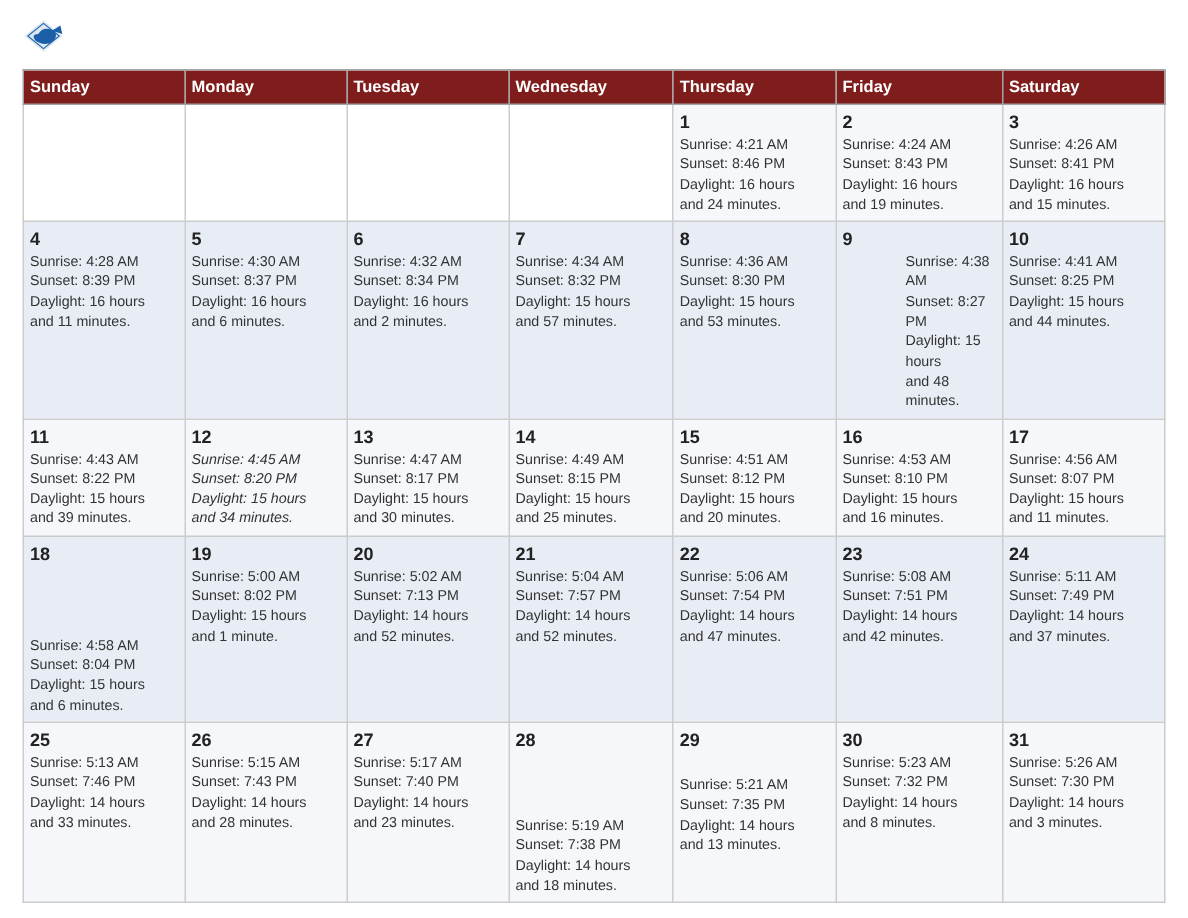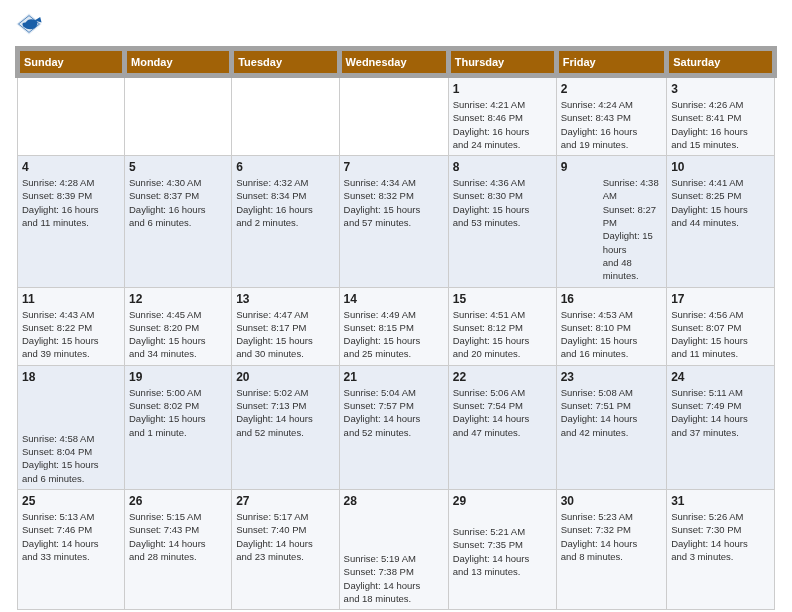--- a/index.html
+++ b/index.html
@@ -49,27 +49,27 @@
     .location {
       font-size: 15px;
       color: #444;
     }
     .calendar {
       width: 100%;
       border-collapse: collapse;
       font-size: 10px;
     }
     .calendar thead th {
-      background: #a16207;
+      background: #7f1d1d;
       color: #fff;
       padding: 5px 4px;
       text-align: left;
       font-size: 11px;
       font-weight: bold;
-      border: 5px solid #a3a3a3;
+      border: 1px solid #a3a3a3;
     }
     .calendar tbody td {
       border: 1px solid #ccc;
       padding: 4px 4px 4px 4px;
       vertical-align: top;
       width: 113px;
       min-height: 70px;
       background: #fff;
     }
     .calendar tbody tr:nth-child(odd) td {
@@ -211,21 +211,21 @@
         <tr>
           <td>
             <span class="day-number">11</span>
             <div class="day-info" style="white-space: pre-line;">Sunrise: 4:43 AM
 Sunset: 8:22 PM
 Daylight: 15 hours
 and 39 minutes.</div>
           </td>
           <td>
             <span class="day-number">12</span>
-            <div class="day-info" style="white-space: pre-line;">Sunrise: 4:45 AM
+            <div class="day-info" style="white-space: pre-line; font-style: italic;">Sunrise: 4:45 AM
 Sunset: 8:20 PM
 Daylight: 15 hours
 and 34 minutes.</div>
           </td>
           <td>
             <span class="day-number">13</span>
             <div class="day-info" style="white-space: pre-line;">Sunrise: 4:47 AM
 Sunset: 8:17 PM
 Daylight: 15 hours
 and 30 minutes.</div>

